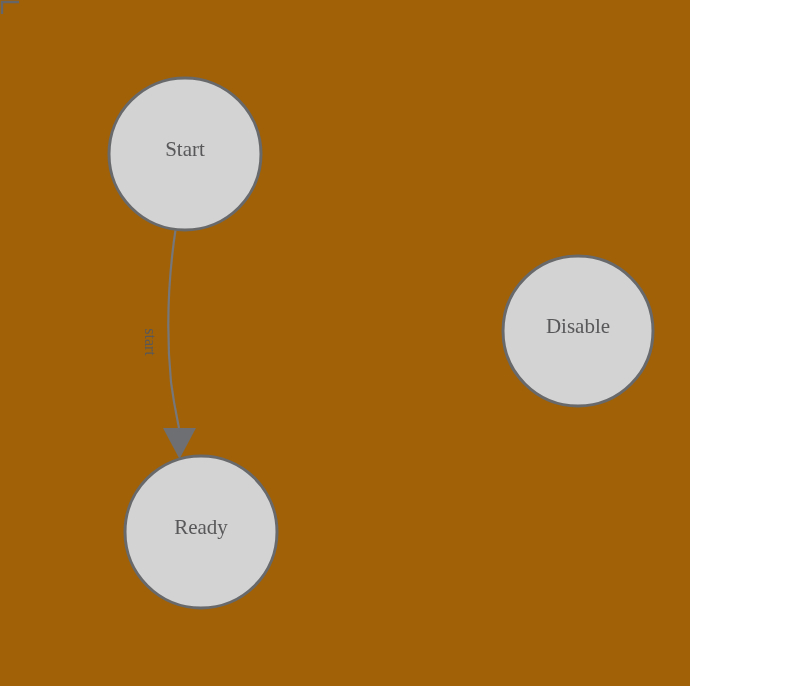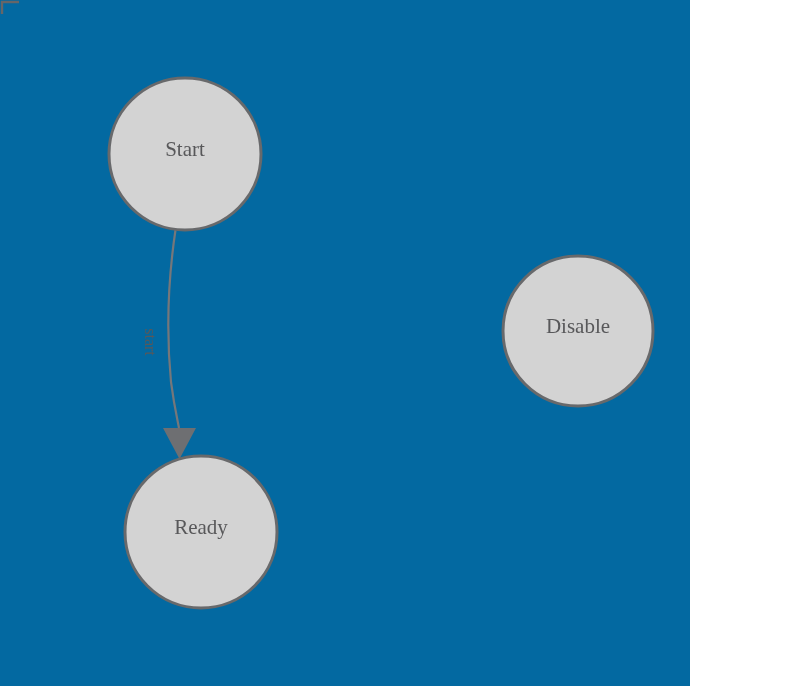--- a/index.html
+++ b/index.html
@@ -57,21 +57,21 @@
   }
   .crop-mark {
     fill: none;
     stroke: #666668;
     stroke-width: 2.4;
   }
 </style>
 </head>
 <body>
 
-<div id="canvas" style="width: 690px; height: 686px; background: #0369a1;">
+<div id="canvas" style="width: 690px; height: 686px; background: #a16207;">
 
   <svg id="graph-svg" viewBox="0 0 799 686" xmlns="http://www.w3.org/2000/svg">
 
     <path class="crop-mark" d="M 2,14 L 2,2 L 19,2"></path>
 
     <g>
       <path class="transition-path" d="M 175.5,230 C 168,280 166,330 171,382 C 174,405 177,418 179,428"></path>
       <path class="transition-arrowhead" d="M 163,428 L 196,428 L 179.5,459 Z"></path>
       <text class="transition-label" transform="rotate(90 149 342)" x="149" y="342">start</text>
     </g>

